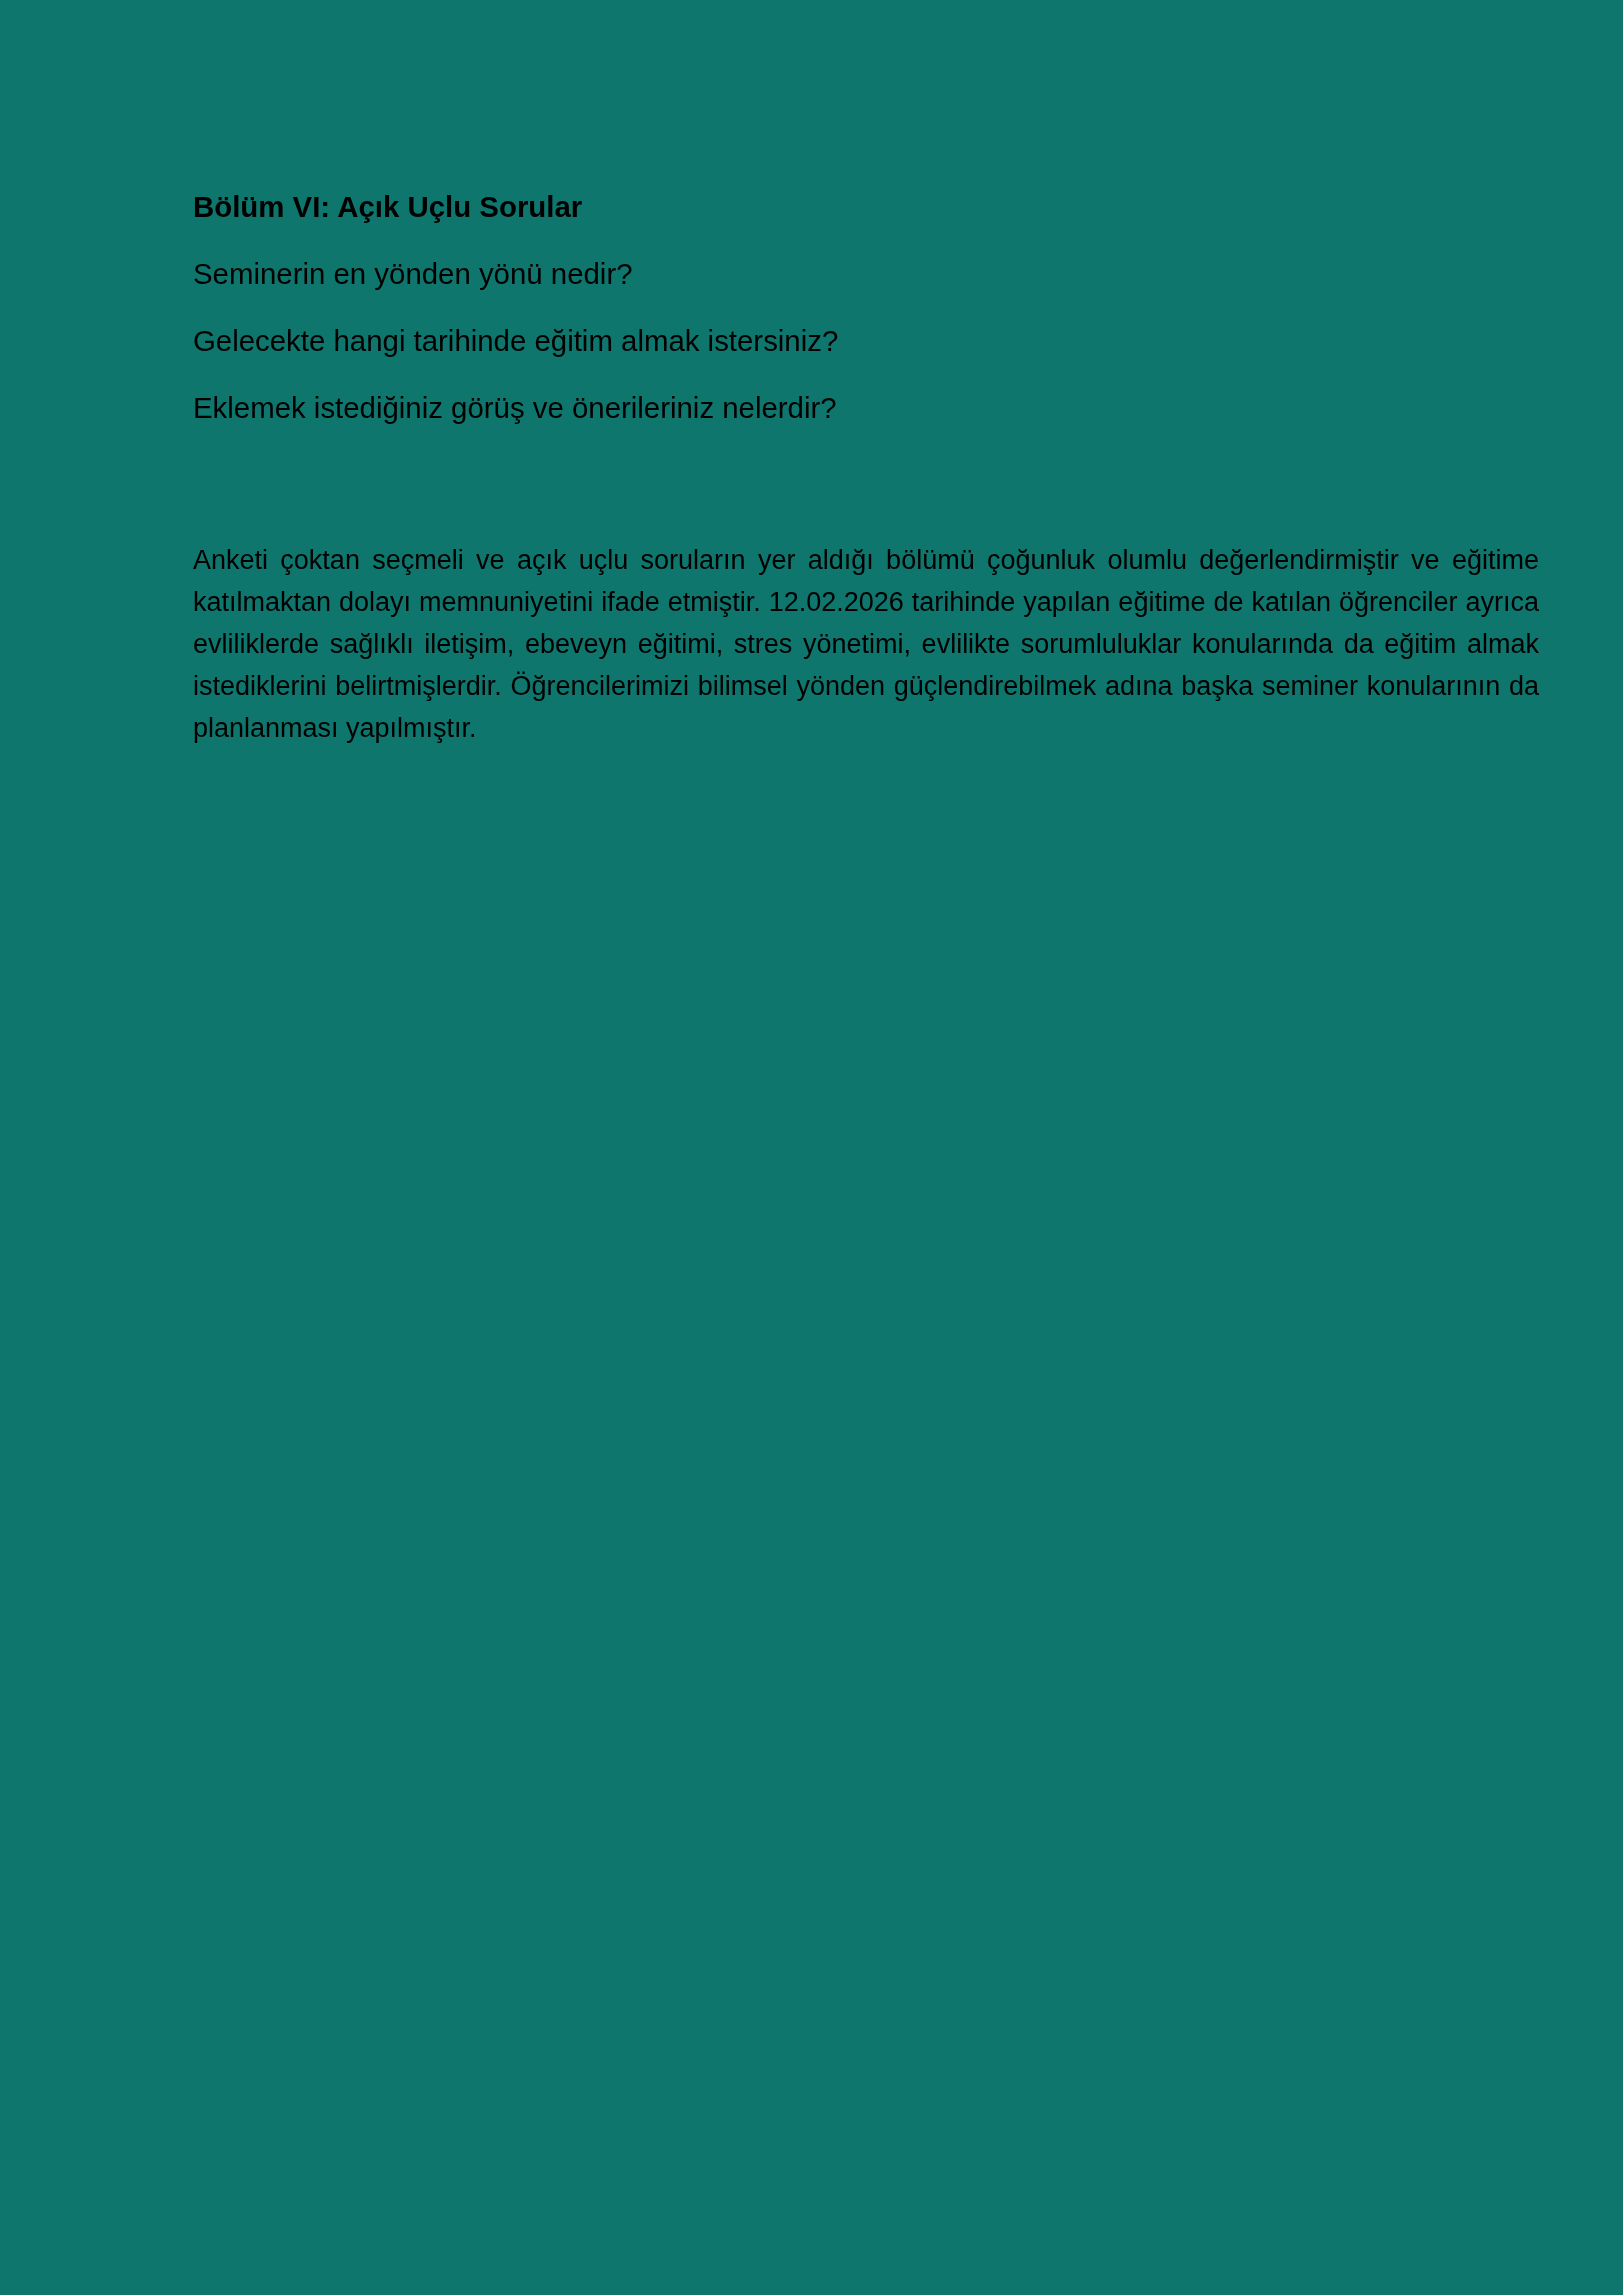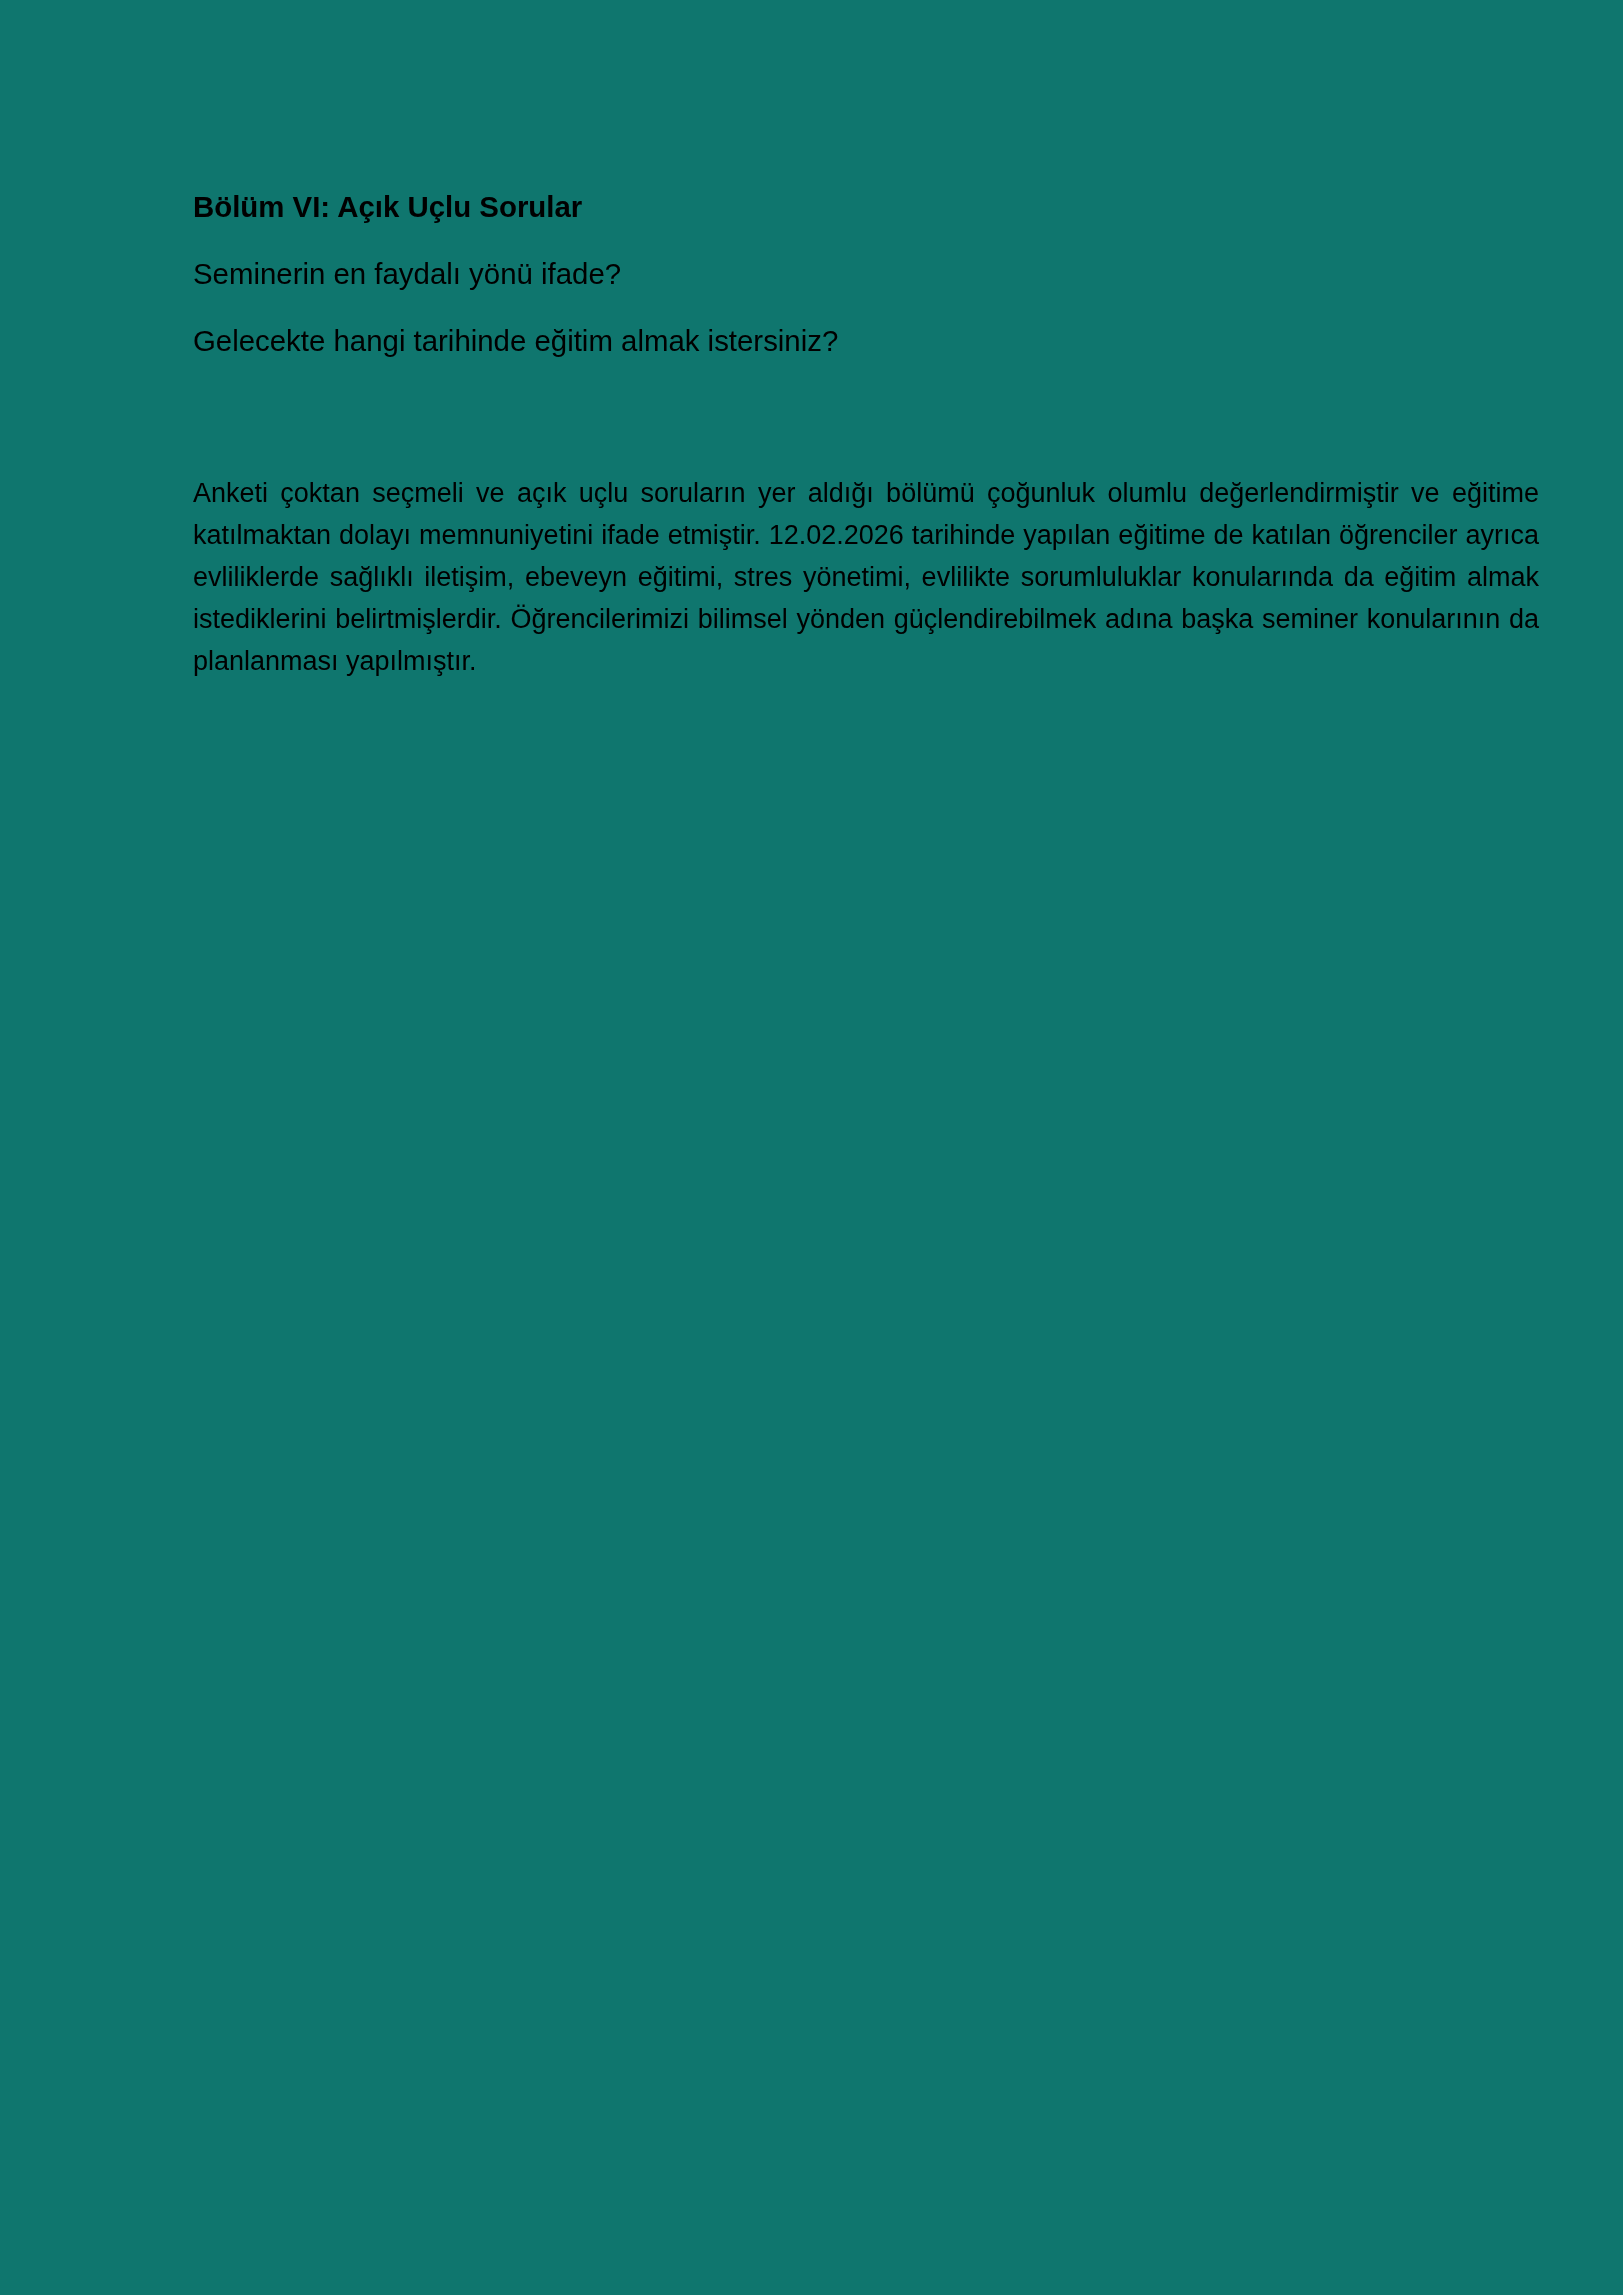--- a/index.html
+++ b/index.html
@@ -38,21 +38,22 @@
     text-align: justify;
     text-align-last: left;
   }
 </style>
 </head>
 <body>
 
 <div class="page">
   <div class="heading">Bölüm VI: Açık Uçlu Sorular</div>
 
-  <div class="question">Seminerin en faydalı yönü ifade?</div>
+  <div class="question">Seminerin en yönden yönü nedir?</div>
 
 
   <div class="question">Gelecekte hangi tarihinde eğitim almak istersiniz?</div>
 
+  <div class="question">Eklemek istediğiniz görüş ve önerileriniz nelerdir?</div>
 
   <div class="summary">Anketi çoktan seçmeli ve açık uçlu soruların yer aldığı bölümü çoğunluk olumlu değerlendirmiştir ve eğitime katılmaktan dolayı memnuniyetini ifade etmiştir. 12.02.2026 tarihinde yapılan eğitime de katılan öğrenciler ayrıca evliliklerde sağlıklı iletişim, ebeveyn eğitimi, stres yönetimi, evlilikte sorumluluklar konularında da eğitim almak istediklerini belirtmişlerdir. Öğrencilerimizi bilimsel yönden güçlendirebilmek adına başka seminer konularının da planlanması yapılmıştır.</div>
 </div>
 
 
 </body></html>

